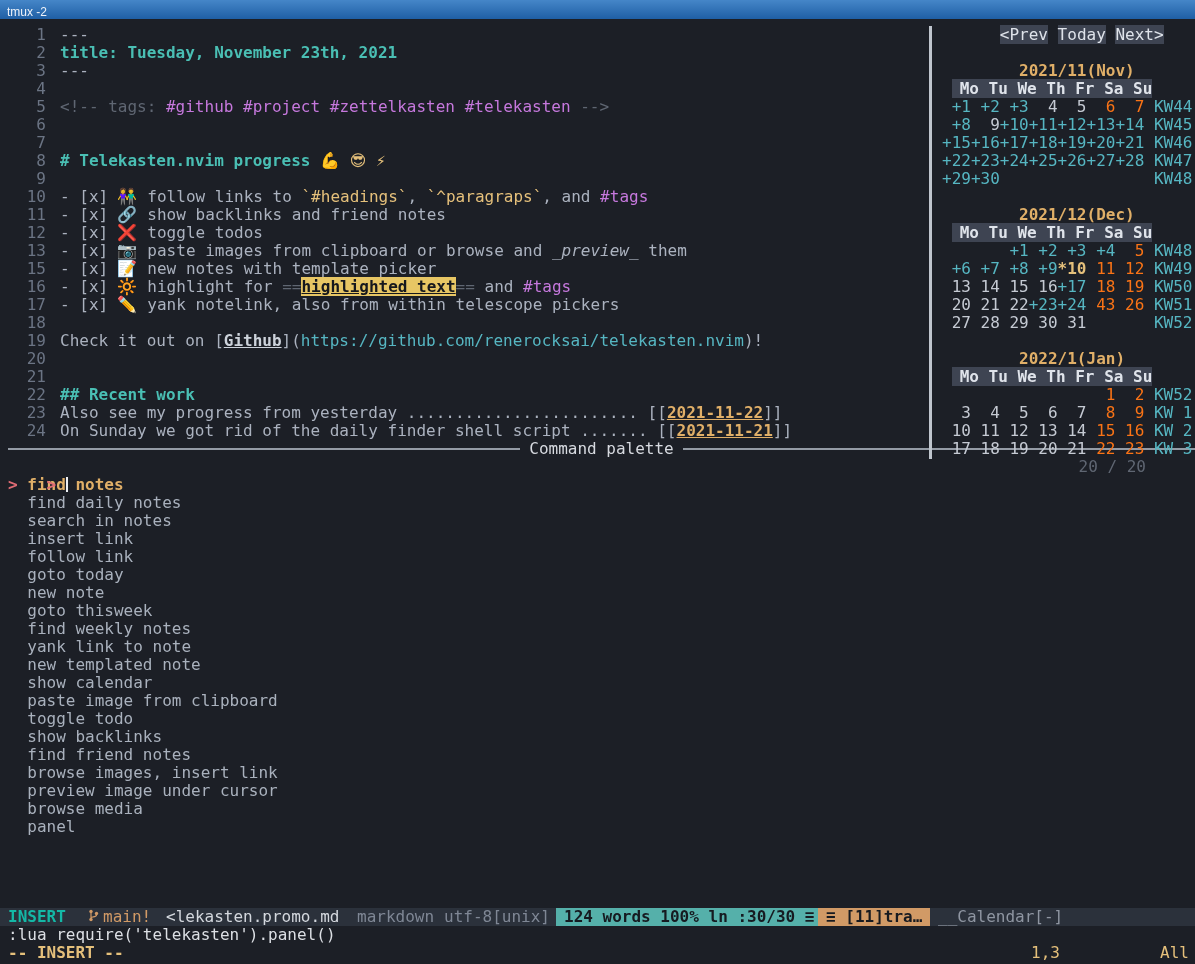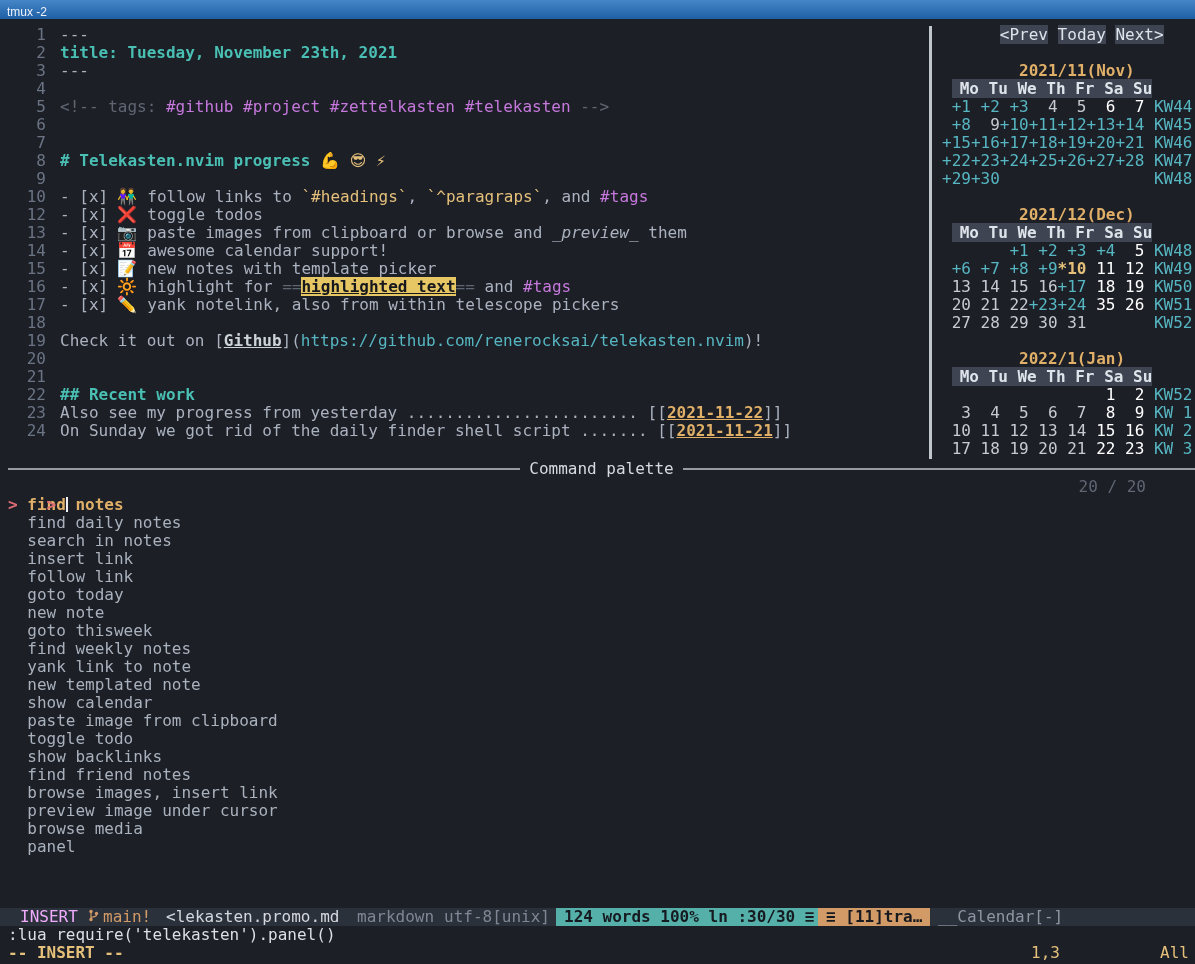--- a/index.html
+++ b/index.html
@@ -26,45 +26,45 @@
   .s-code { color:#e5c07b; }
   .s-tag  { color:#c678dd; }
   .s-em   { color:#abb2bf; font-style:italic; }
   .s-hl   { background:#e7c664; color:#16181d; font-weight:bold;text-decoration:underline; }
   .s-ref  { color:#cdd3db; text-decoration:underline; font-weight:bold; }
   .s-url  { color:#56b6c2;margin-top:36px; }
   .s-link { color:#e0af68; font-weight:bold; text-decoration:underline; }
   .s-emoji{ color:#e5c07b; }
   .s-kw       { color:#56b6c2; }
   .s-cal-plus { color:#56b6c2; }
-  .s-cal-we   { color:#ffffff; }
+  .s-cal-we   { color:#f97316; }
   .s-cal-day  { color:#c5cad3; }
   .s-cal-today{ color:#e5c07b; font-weight:bold; }
   .s-cal-month{ color:#e0af68; font-weight:bold; }
   .s-cal-head { background:#3e4452; color:#dfe3ea; font-weight:bold;padding-left:8px; }
   .s-sp   { color:#abb2bf; }
   .s-prompt { color:#e06c75; font-weight:bold; }
   .s-sel  { color:#e0af68; font-weight:bold; }
   .s-item { color:#a9b1bd; }
 
   .cal-btn { background:#3e4452; color:#dfe3ea; }
   .vsep { position:absolute; left:929px; top:7px; width:3px; height:433px; background:#bfc5cd; }
   .calendar { position:absolute; left:942px; top:7px; }
 
-  .divider { display:flex; align-items:center; color:#d7dae0; white-space:pre;margin-top:20px; }
+  .divider { display:flex; align-items:center; color:#d7dae0; white-space:pre; }
   .divider::before,.divider::after { content:""; flex:1; border-top:2px solid #949ba5; }
   .divider-label { margin:0 9px; }
 
   .prompt-row { position:relative; }
   .count { position:absolute; right:49px; top:0; color:#5f6672; }
   .cursor { display:inline-block; width:2px; height:15px; background:#eceff4; vertical-align:-2px; }
 
   .statusline { position:absolute; left:0; top:889px; width:1195px; height:18px; background:#2b313b; white-space:pre; }
   .statusline > span { position:absolute; top:0; height:18px; }
-  .sl-mode   { left:20px;  color:#f0abfc; font-weight:normal; }
+  .sl-mode   { left:8px;  color:#14b8a6; font-weight:bold; }
   .sl-bicon  { left:88px; }
   .sl-branch { left:103px; color:#d19a66; }
   .sl-file   { left:166px; color:#d4d8de; }
   .sl-ft     { left:357px; color:#7f8795; }
   .sl-enc    { left:444px; color:#7f8795; }
   .sl-stats  { left:556px; background:#55b0aa; color:#161a20; padding:0 8px; font-weight:bold; }
   .sl-tabs   { left:818px; background:#d19a66; color:#161a20; padding:0 8px; font-weight:bold; }
   .sl-calwin { left:938px; color:#8f96a2; }
 
   .cmdline { position:absolute; left:8px; top:907px; color:#dcdfe4; white-space:pre; }
@@ -87,23 +87,23 @@
       <div class="trow"><span class="lnum">1</span><span class="s-fg">---</span></div>
       <div class="trow"><span class="lnum">2</span><span class="s-title">title: Tuesday, November 23th, 2021</span></div>
       <div class="trow"><span class="lnum">3</span><span class="s-fg">---</span></div>
       <div class="trow"><span class="lnum">4</span></div>
       <div class="trow"><span class="lnum">5</span><span class="s-dim">&lt;!-- tags: </span><span class="s-tag">#github</span><span class="s-fg"> </span><span class="s-tag">#project</span><span class="s-fg"> </span><span class="s-tag">#zettelkasten</span><span class="s-fg"> </span><span class="s-tag">#telekasten</span><span class="s-dim"> --&gt;</span></div>
       <div class="trow"><span class="lnum">6</span></div>
       <div class="trow"><span class="lnum">7</span></div>
       <div class="trow"><span class="lnum">8</span><span class="s-h"># Telekasten.nvim progress </span><span class="s-emoji">💪 😎 ⚡</span></div>
       <div class="trow"><span class="lnum">9</span></div>
       <div class="trow"><span class="lnum">10</span><span class="s-fg">- [x] </span><span class="s-emoji">👫</span><span class="s-fg"> follow links to </span><span class="s-code">`#headings`</span><span class="s-fg">, </span><span class="s-code">`^paragraps`</span><span class="s-fg">, and </span><span class="s-tag">#tags</span></div>
+      <div class="trow"><span class="lnum">11</span><span class="s-fg">- [x] </span><span class="s-emoji">🔗</span><span class="s-fg"> show backlinks and friend notes</span></div>
       <div class="trow"><span class="lnum">12</span><span class="s-fg">- [x] </span><span class="s-emoji">❌</span><span class="s-fg"> toggle todos</span></div>
       <div class="trow"><span class="lnum">13</span><span class="s-fg">- [x] </span><span class="s-emoji">📷</span><span class="s-fg"> paste images from clipboard or browse and </span><span class="s-em">_preview_</span><span class="s-fg"> them</span></div>
-      <div class="trow"><span class="lnum">14</span><span class="s-fg">- [x] </span><span class="s-emoji">📅</span><span class="s-fg"> awesome calendar support!</span></div>
       <div class="trow"><span class="lnum">15</span><span class="s-fg">- [x] </span><span class="s-emoji">📝</span><span class="s-fg"> new notes with template picker</span></div>
       <div class="trow"><span class="lnum">16</span><span class="s-fg">- [x] </span><span class="s-emoji">🔆</span><span class="s-fg"> highlight for </span><span class="s-dim">==</span><span class="s-hl">highlighted text</span><span class="s-dim">==</span><span class="s-fg"> and </span><span class="s-tag">#tags</span></div>
       <div class="trow"><span class="lnum">17</span><span class="s-fg">- [x] </span><span class="s-emoji">✏️</span><span class="s-fg"> yank notelink, also from within telescope pickers</span></div>
       <div class="trow"><span class="lnum">18</span></div>
       <div class="trow"><span class="lnum">19</span><span class="s-fg">Check it out on [</span><span class="s-ref">Github</span><span class="s-fg">](</span><span class="s-url">https://github.com/renerocksai/telekasten.nvim</span><span class="s-fg">)!</span></div>
       <div class="trow"><span class="lnum">20</span></div>
       <div class="trow"><span class="lnum">21</span></div>
       <div class="trow"><span class="lnum">22</span><span class="s-h">## Recent work</span></div>
       <div class="trow"><span class="lnum">23</span><span class="s-fg">Also see my progress from yesterday ........................ [[</span><span class="s-link">2021-11-22</span><span class="s-fg">]]</span></div>
       <div class="trow"><span class="lnum">24</span><span class="s-fg">On Sunday we got rid of the daily finder shell script ....... [[</span><span class="s-link">2021-11-21</span><span class="s-fg">]]</span></div>
@@ -152,21 +152,21 @@
       <div class="trow"><span class="s-cal-plus"> +8</span><span class="s-cal-day">  9</span><span class="s-cal-plus">+10+11+12+13+14</span><span class="s-sp"> </span><span class="s-kw">KW45</span></div>
       <div class="trow"><span class="s-cal-plus">+15+16+17+18+19+20+21</span><span class="s-sp"> </span><span class="s-kw">KW46</span></div>
       <div class="trow"><span class="s-cal-plus">+22+23+24+25+26+27+28</span><span class="s-sp"> </span><span class="s-kw">KW47</span></div>
       <div class="trow"><span class="s-cal-plus">+29+30</span><span class="s-sp">                </span><span class="s-kw">KW48</span></div>
       <div class="trow"></div>
       <div class="trow"><span class="s-sp">        </span><span class="s-cal-month">2021/12(Dec)</span></div>
       <div class="trow"><span class="s-sp"> </span><span class="s-cal-head">Mo Tu We Th Fr Sa Su</span></div>
       <div class="trow"><span class="s-sp">      </span><span class="s-cal-plus"> +1 +2 +3 +4</span><span class="s-cal-we">  5</span><span class="s-sp"> </span><span class="s-kw">KW48</span></div>
       <div class="trow"><span class="s-cal-plus"> +6 +7 +8 +9</span><span class="s-cal-today">*10</span><span class="s-cal-we"> 11 12</span><span class="s-sp"> </span><span class="s-kw">KW49</span></div>
       <div class="trow"><span class="s-cal-day"> 13 14 15 16</span><span class="s-cal-plus">+17</span><span class="s-cal-we"> 18 19</span><span class="s-sp"> </span><span class="s-kw">KW50</span></div>
-      <div class="trow"><span class="s-cal-day"> 20 21 22</span><span class="s-cal-plus">+23+24</span><span class="s-cal-we"> 35 26</span><span class="s-sp"> </span><span class="s-kw">KW51</span></div>
+      <div class="trow"><span class="s-cal-day"> 20 21 22</span><span class="s-cal-plus">+23+24</span><span class="s-cal-we"> 43 26</span><span class="s-sp"> </span><span class="s-kw">KW51</span></div>
       <div class="trow"><span class="s-cal-day"> 27 28 29 30 31</span><span class="s-sp">       </span><span class="s-kw">KW52</span></div>
       <div class="trow"></div>
       <div class="trow"><span class="s-sp">        </span><span class="s-cal-month">2022/1(Jan)</span></div>
       <div class="trow"><span class="s-sp"> </span><span class="s-cal-head">Mo Tu We Th Fr Sa Su</span></div>
       <div class="trow"><span class="s-sp">               </span><span class="s-cal-we">  1  2</span><span class="s-sp"> </span><span class="s-kw">KW52</span></div>
       <div class="trow"><span class="s-cal-day">  3  4  5  6  7</span><span class="s-cal-we">  8  9</span><span class="s-sp"> </span><span class="s-kw">KW 1</span></div>
       <div class="trow"><span class="s-cal-day"> 10 11 12 13 14</span><span class="s-cal-we"> 15 16</span><span class="s-sp"> </span><span class="s-kw">KW 2</span></div>
       <div class="trow"><span class="s-cal-day"> 17 18 19 20 21</span><span class="s-cal-we"> 22 23</span><span class="s-sp"> </span><span class="s-kw">KW 3</span></div>
     </div>
 

